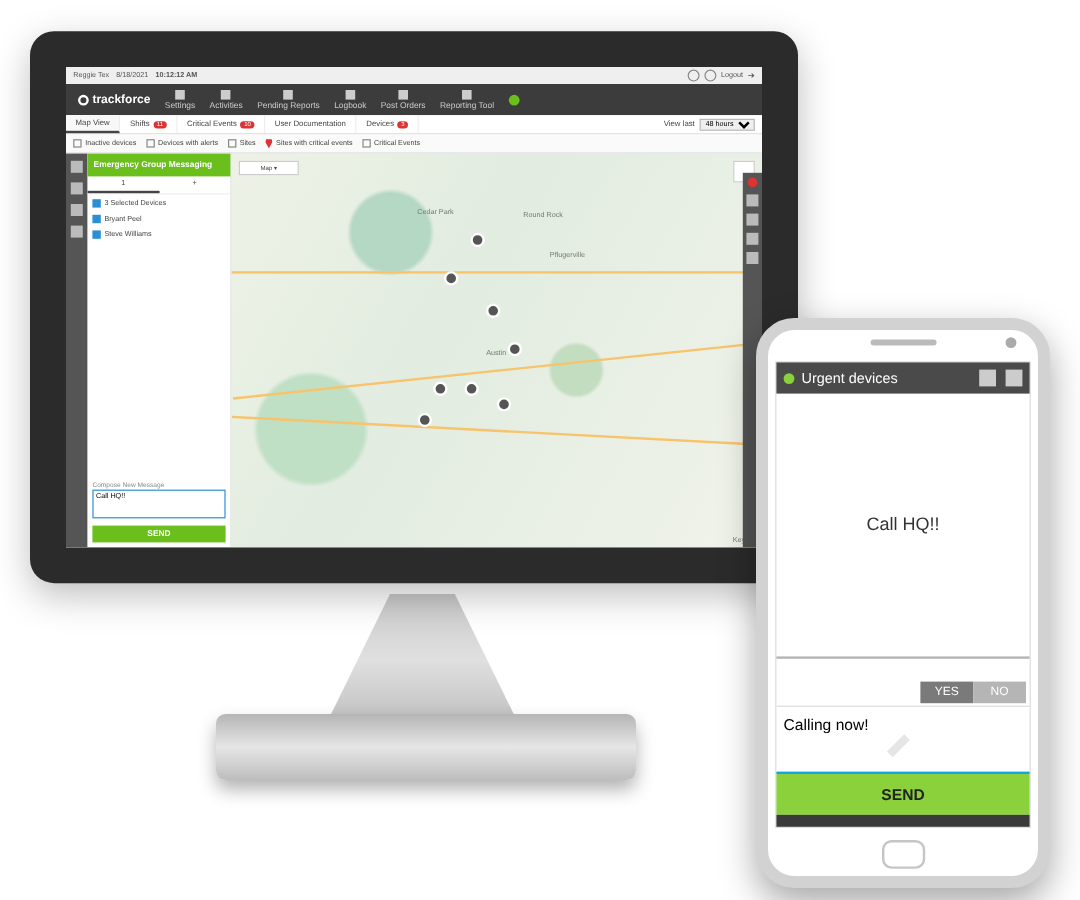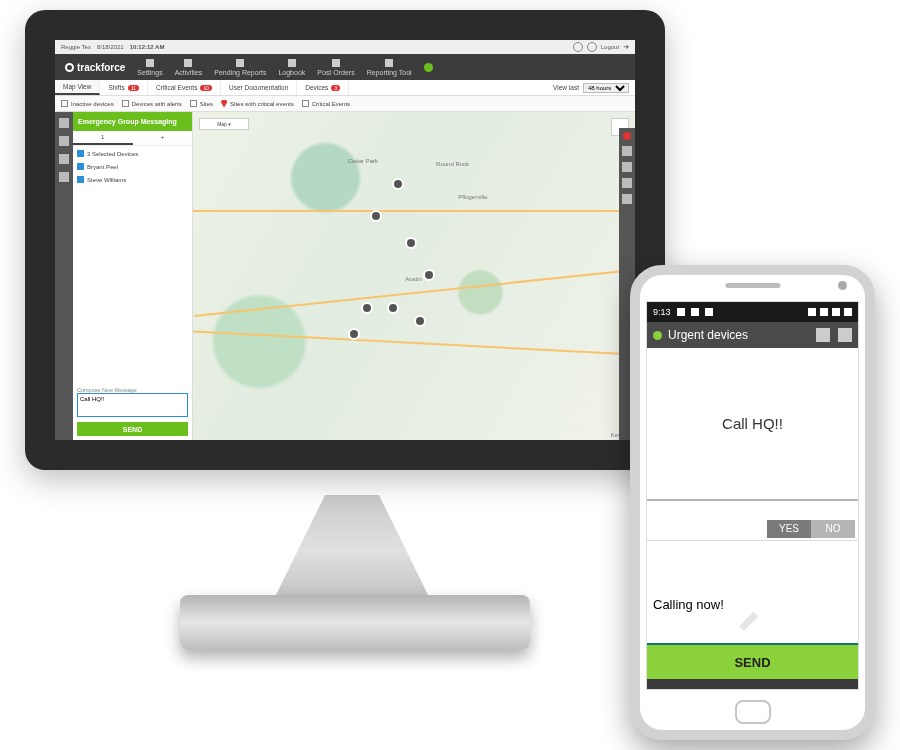--- a/index.html
+++ b/index.html
@@ -1,20 +1,20 @@
 <!DOCTYPE html>
 <html><head>
 <meta charset="utf-8">
 <style>
   * { box-sizing: border-box; margin: 0; padding: 0; font-family: Arial, Helvetica, sans-serif; }
   body { width: 900px; height: 750px; background: #fff; position: relative; overflow: hidden; }
 
   
   .monitor {
-    position: absolute; left: 25px; top: 10px; width: 640px; height: 460px;
+    position: absolute; left: 25px; top: 26px; width: 640px; height: 460px;
     background: #fff; border: 30px solid #2b2b2b; border-radius: 20px;
     box-shadow: 0 10px 30px rgba(0,0,0,0.25);
   }
   .monitor-screen { position: absolute; inset: 0; background: #f3f3f3; overflow: hidden; font-size: 7px; color:#444;}
   .stand-neck { position: absolute; left: 262px; top: 495px; width: 180px; height: 110px;
     background: linear-gradient(#c9c9c9,#e0e0e0,#bfbfbf); clip-path: polygon(35% 0,65% 0,95% 100%,5% 100%); }
   .stand-base { position:absolute; left:180px; top:595px; width:350px; height:55px;
     background: linear-gradient(#b5b5b5,#e6e6e6,#bdbdbd); border-radius:8px;
     box-shadow: 0 8px 15px rgba(0,0,0,0.3);}
 
@@ -87,21 +87,21 @@
   .statusbar .sright{margin-left:auto;display:flex;gap:4px;align-items:center;}
   .sicon{width:8px;height:8px;background:#fff;}
   .appbar{height:26px;background:#4a4a4a;color:#fff;display:flex;align-items:center;padding:0 6px;font-size:12px;gap:6px;}
   .appbar .dot{width:9px;height:9px;border-radius:50%;background:#8bd13b;}
   .appbar .aright{margin-left:auto;display:flex;gap:8px;}
   .appbar .aicon{width:14px;height:14px;background:#ccc;}
   .msgbody{flex:1;display:flex;align-items:center;justify-content:center;font-size:15px;color:#333;border-bottom:2px solid #b5b5b5;}
   .yesno{height:24px;display:flex;justify-content:flex-end;align-items:center;gap:0;border-bottom:1px solid #ddd;padding-right:3px;margin-top:16px;}
   .ynbtn{height:18px;width:44px;font-size:10px;color:#fff;border:none;}
   .yes{background:#7a7a7a;} .no{background:#b5b5b5;}
-  .reply{height:56px;position:relative;border-bottom:2px solid #0f766e;padding:6px;margin-top:48px;}
+  .reply{height:56px;position:relative;border-bottom:2px solid #0ea5e9;padding:6px;}
   .reply input{border:none;font-size:13px;width:100%;outline:none;}
   .reply .pencil{position:absolute;right:45%;top:18px;width:24px;height:24px;opacity:0.25;}
   .reply .pencil::before{content:"";position:absolute;inset:0;background:#999;clip-path:polygon(0 80%,60% 20%,80% 40%,20% 100%);}
   .psend{height:34px;background:#8bd13b;color:#222;border:none;font-size:13px;font-weight:bold;display:flex;align-items:center;justify-content:center;}
   .pscreen-bottompad{height:10px;background:#3a3a3a;}
 
   .citylabel{position:absolute;font-size:6px;color:#777;}
 </style>
 </head>
 <body>
@@ -266,32 +266,20 @@
           <div class="ric"></div>
           <div class="ric"></div>
         </div>
       </div>
     </div>
   </div>
 </div>
 
 <div class="phone">
   <div class="phone-screen">
-    <div class="statusbar">
-      <span>9:13</span>
-      <span class="sicon"></span>
-      <span class="sicon"></span>
-      <span class="sicon"></span>
-      <div class="sright">
-        <span class="sicon"></span>
-        <span class="sicon"></span>
-        <span class="sicon"></span>
-        <span class="sicon"></span>
-      </div>
-    </div>
     <div class="appbar">
       <span class="dot"></span>
       <span>Urgent devices</span>
       <div class="aright">
         <span class="aicon"></span>
         <span class="aicon"></span>
       </div>
     </div>
     <div class="msgbody">
       <span>Call HQ!!</span>

